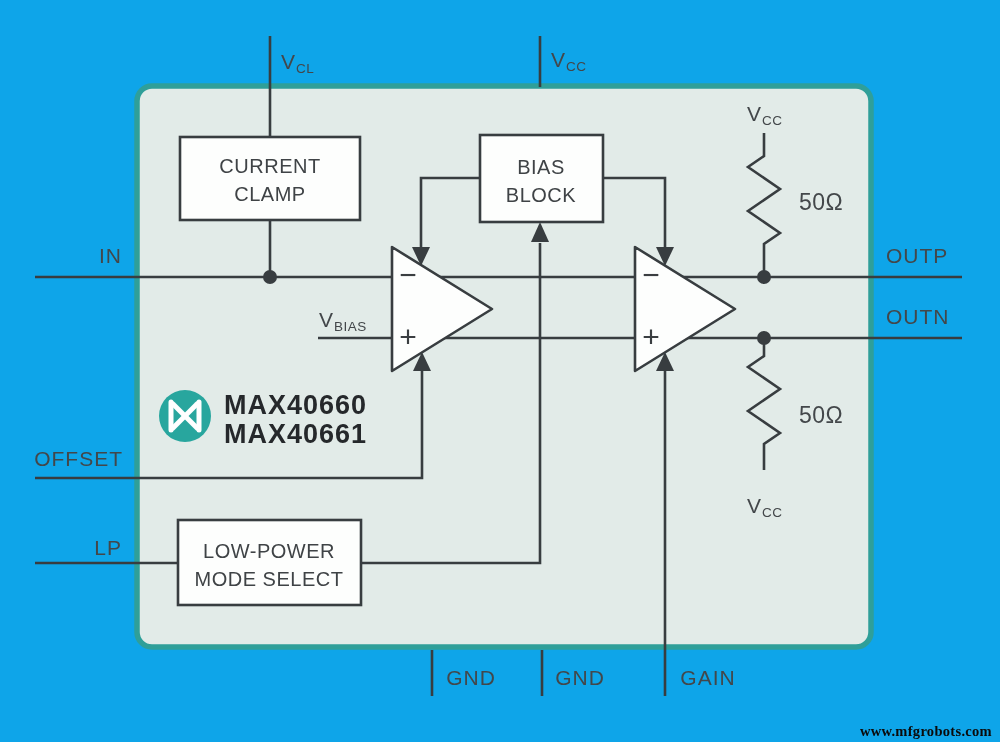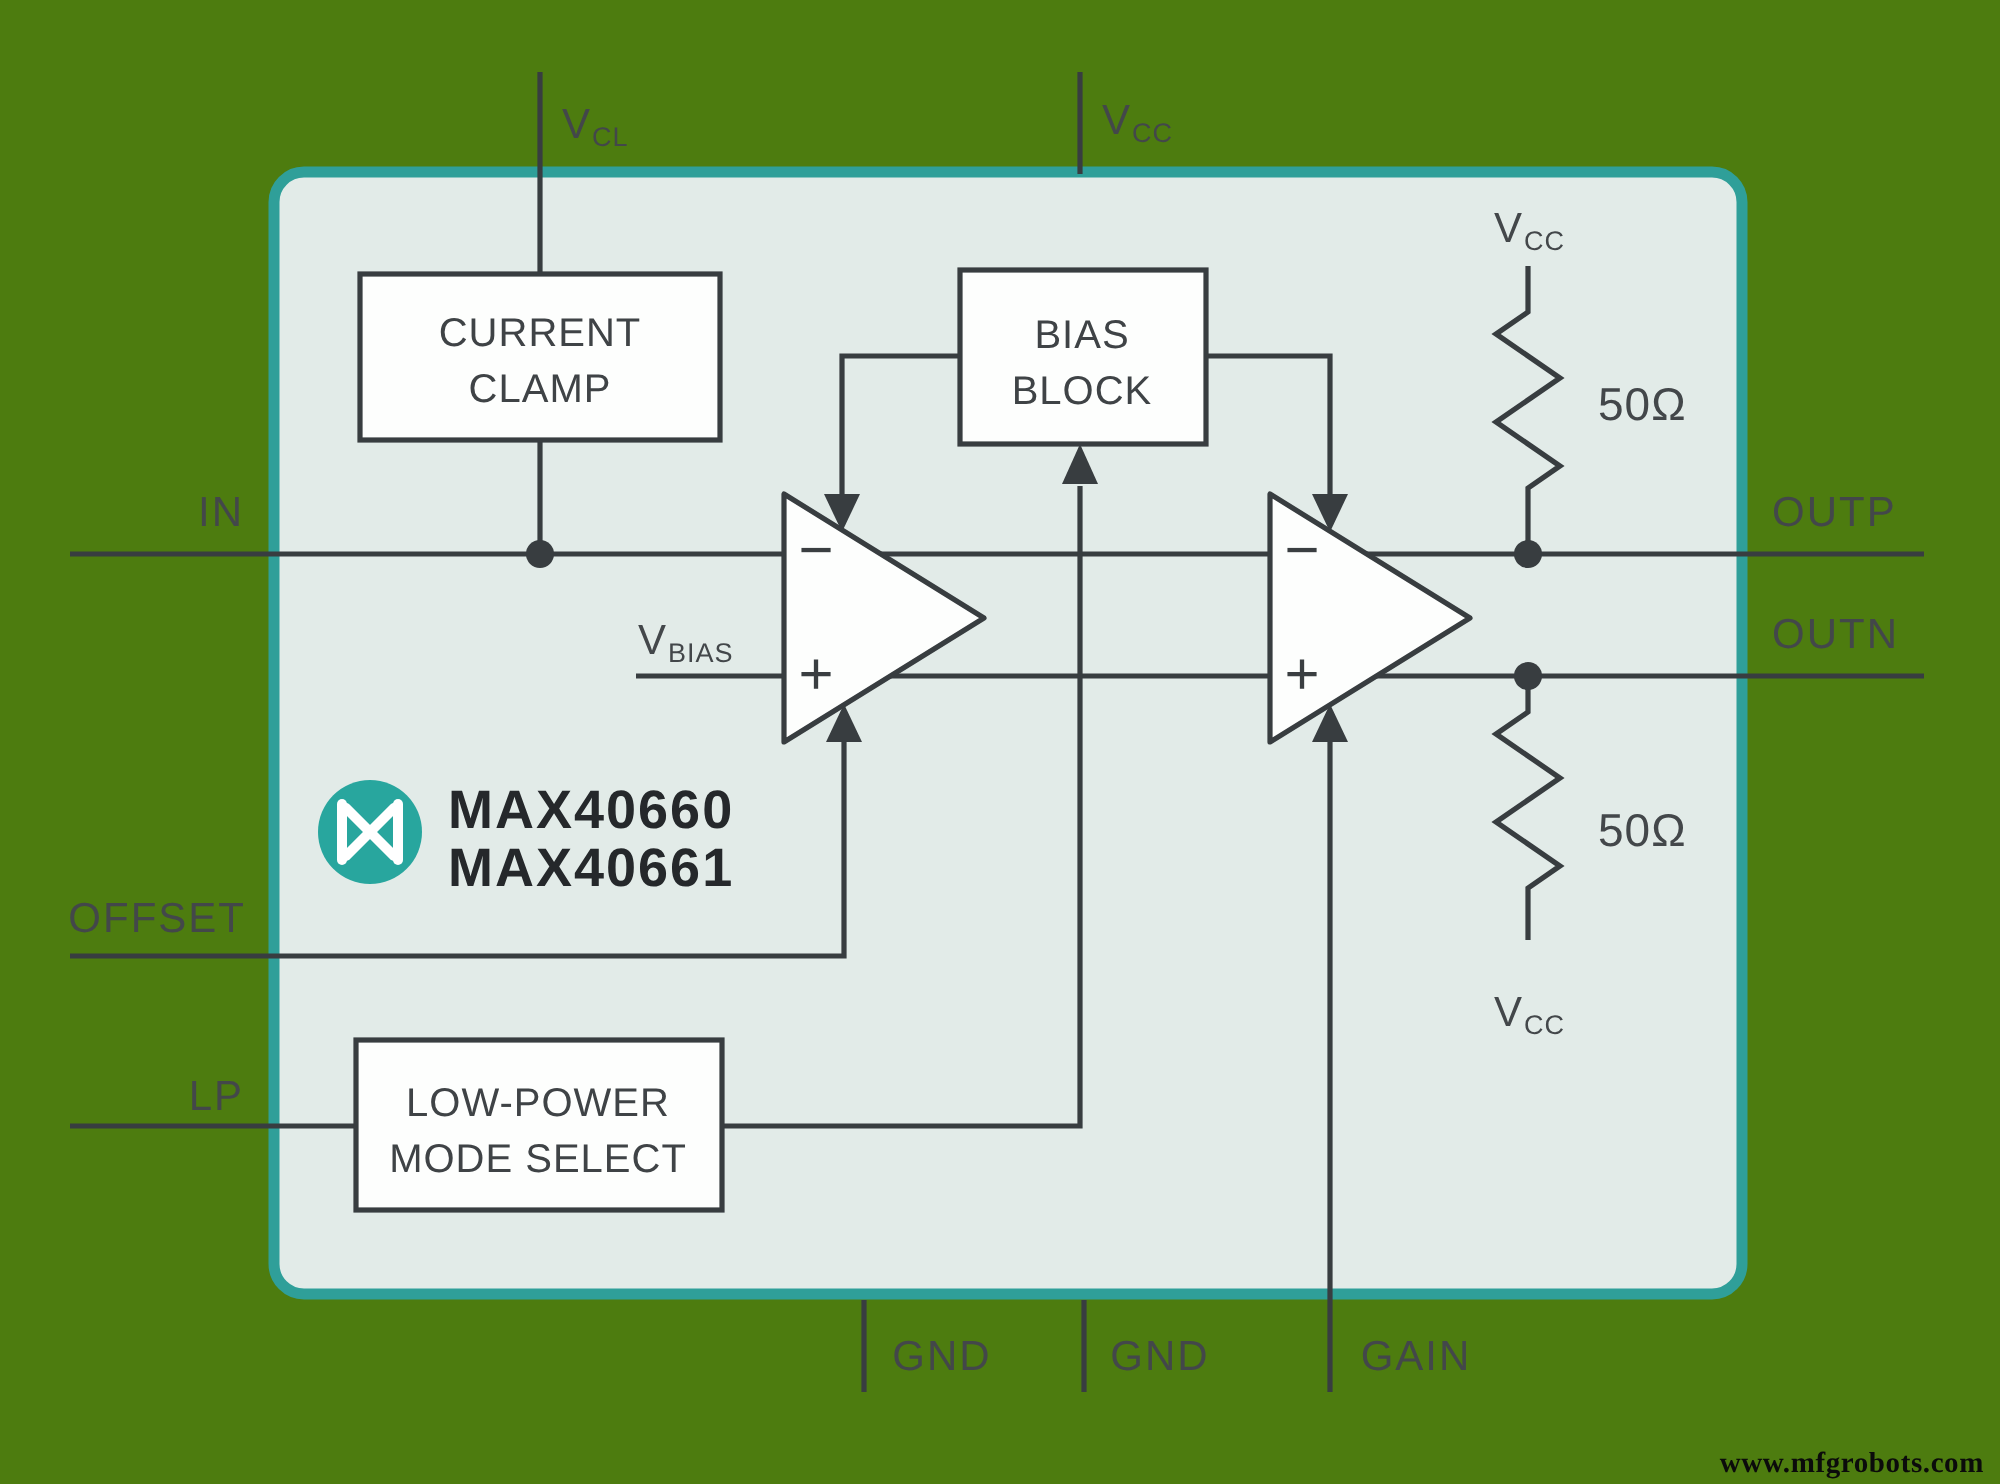--- a/index.html
+++ b/index.html
@@ -1,16 +1,16 @@
 <!DOCTYPE html>
 <html><head>
 <meta charset="utf-8">
 <style>
   html,body{margin:0;padding:0;background:#ffffff;}
-  #stage{position:relative;width:1000px;height:742px;background:#4d7c0f;overflow:hidden;}
+  #stage{position:relative;width:1000px;height:742px;background:#0ea5e9;overflow:hidden;}
   svg{display:block;}
   text{font-family:"Liberation Sans",sans-serif;}
   .lbl{font-size:21px;fill:#43474a;letter-spacing:1px;}
   .sub{font-size:13.5px;letter-spacing:0.5px;}
   .blk{font-size:20px;fill:#3f4346;letter-spacing:0.5px;}
   .ohm{font-size:23px;fill:#43474a;letter-spacing:0.5px;}
   .sign{font-size:30px;fill:#3a3e41;}
   .model{font-size:27px;font-weight:bold;fill:#25282b;letter-spacing:1px;}
   .wm{font-family:"Liberation Serif",serif;font-size:14.5px;fill:#0b0b0b;font-weight:bold;letter-spacing:0.3px;}
   .wire{stroke:#383d40;stroke-width:2.6;fill:none;}

